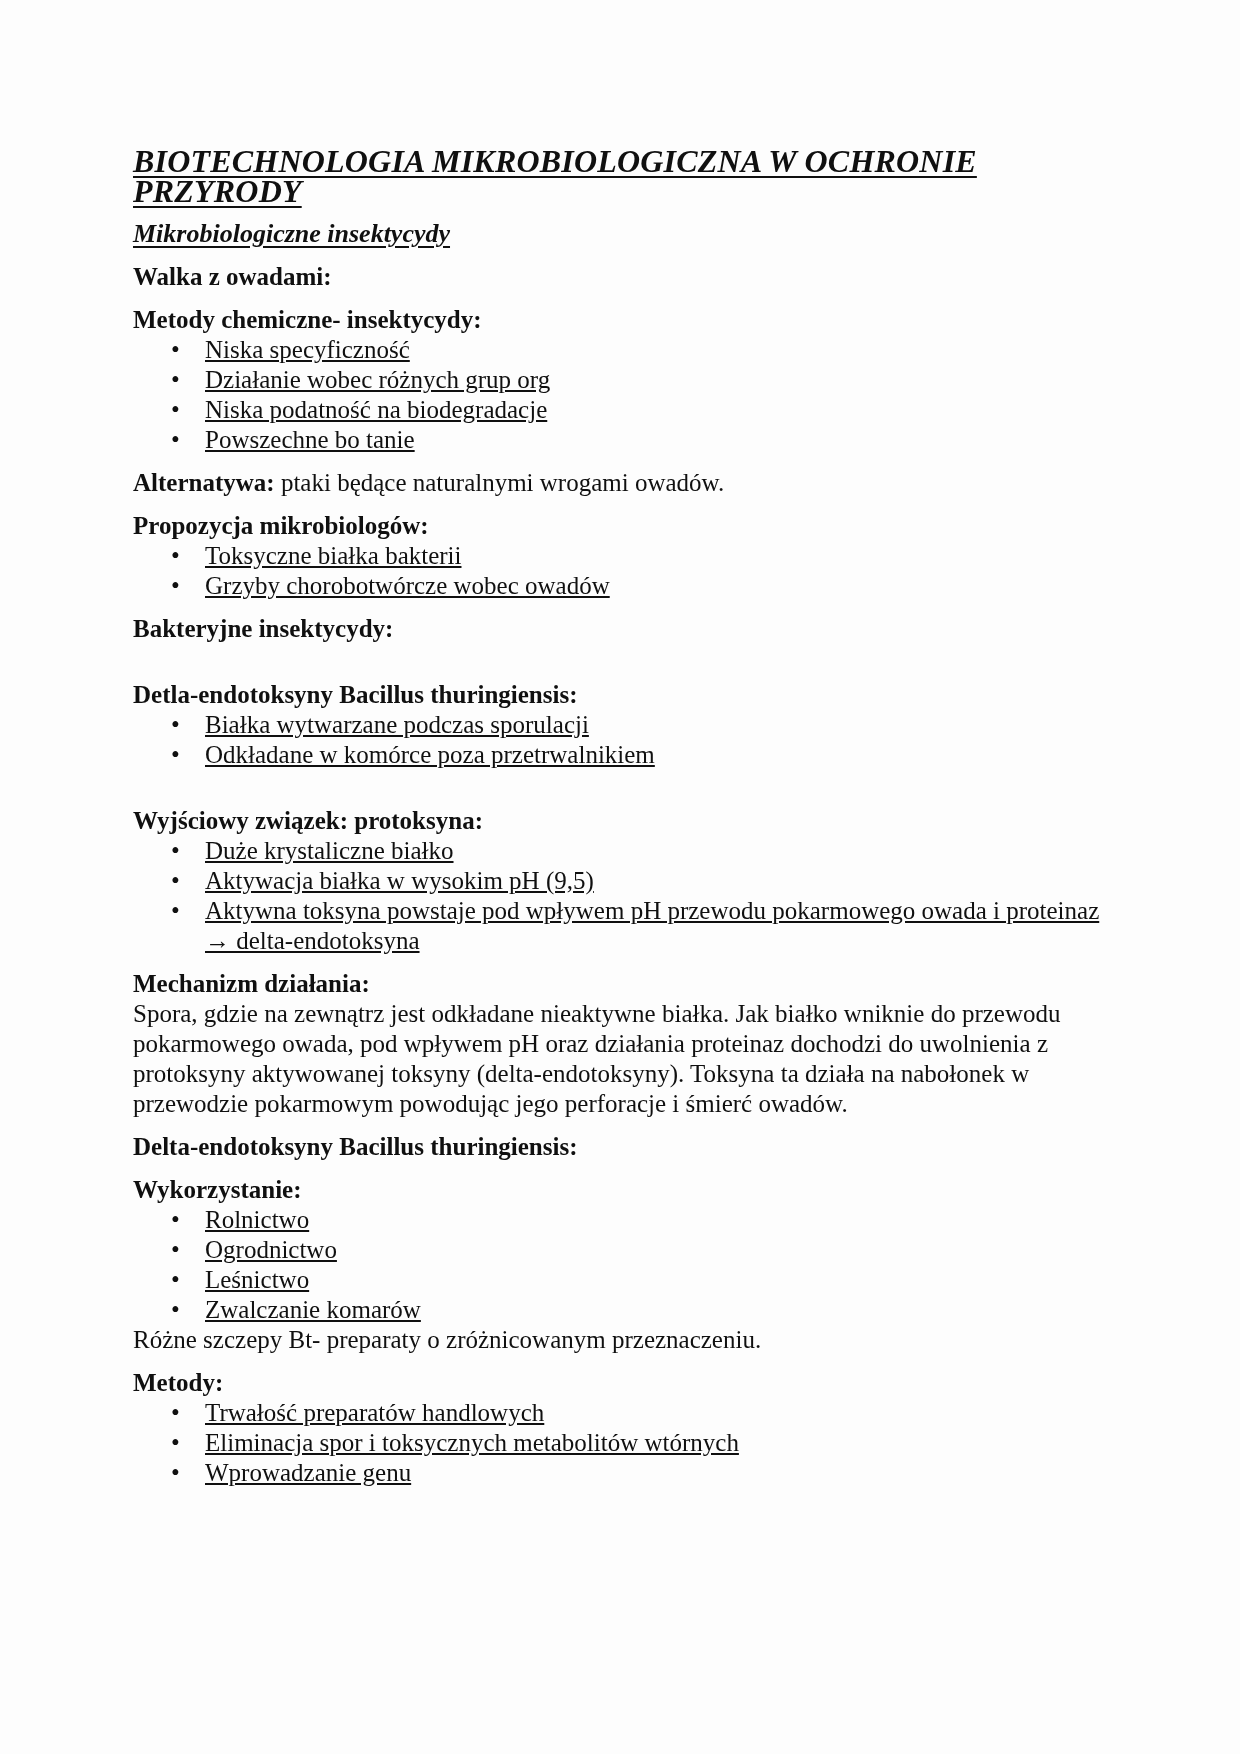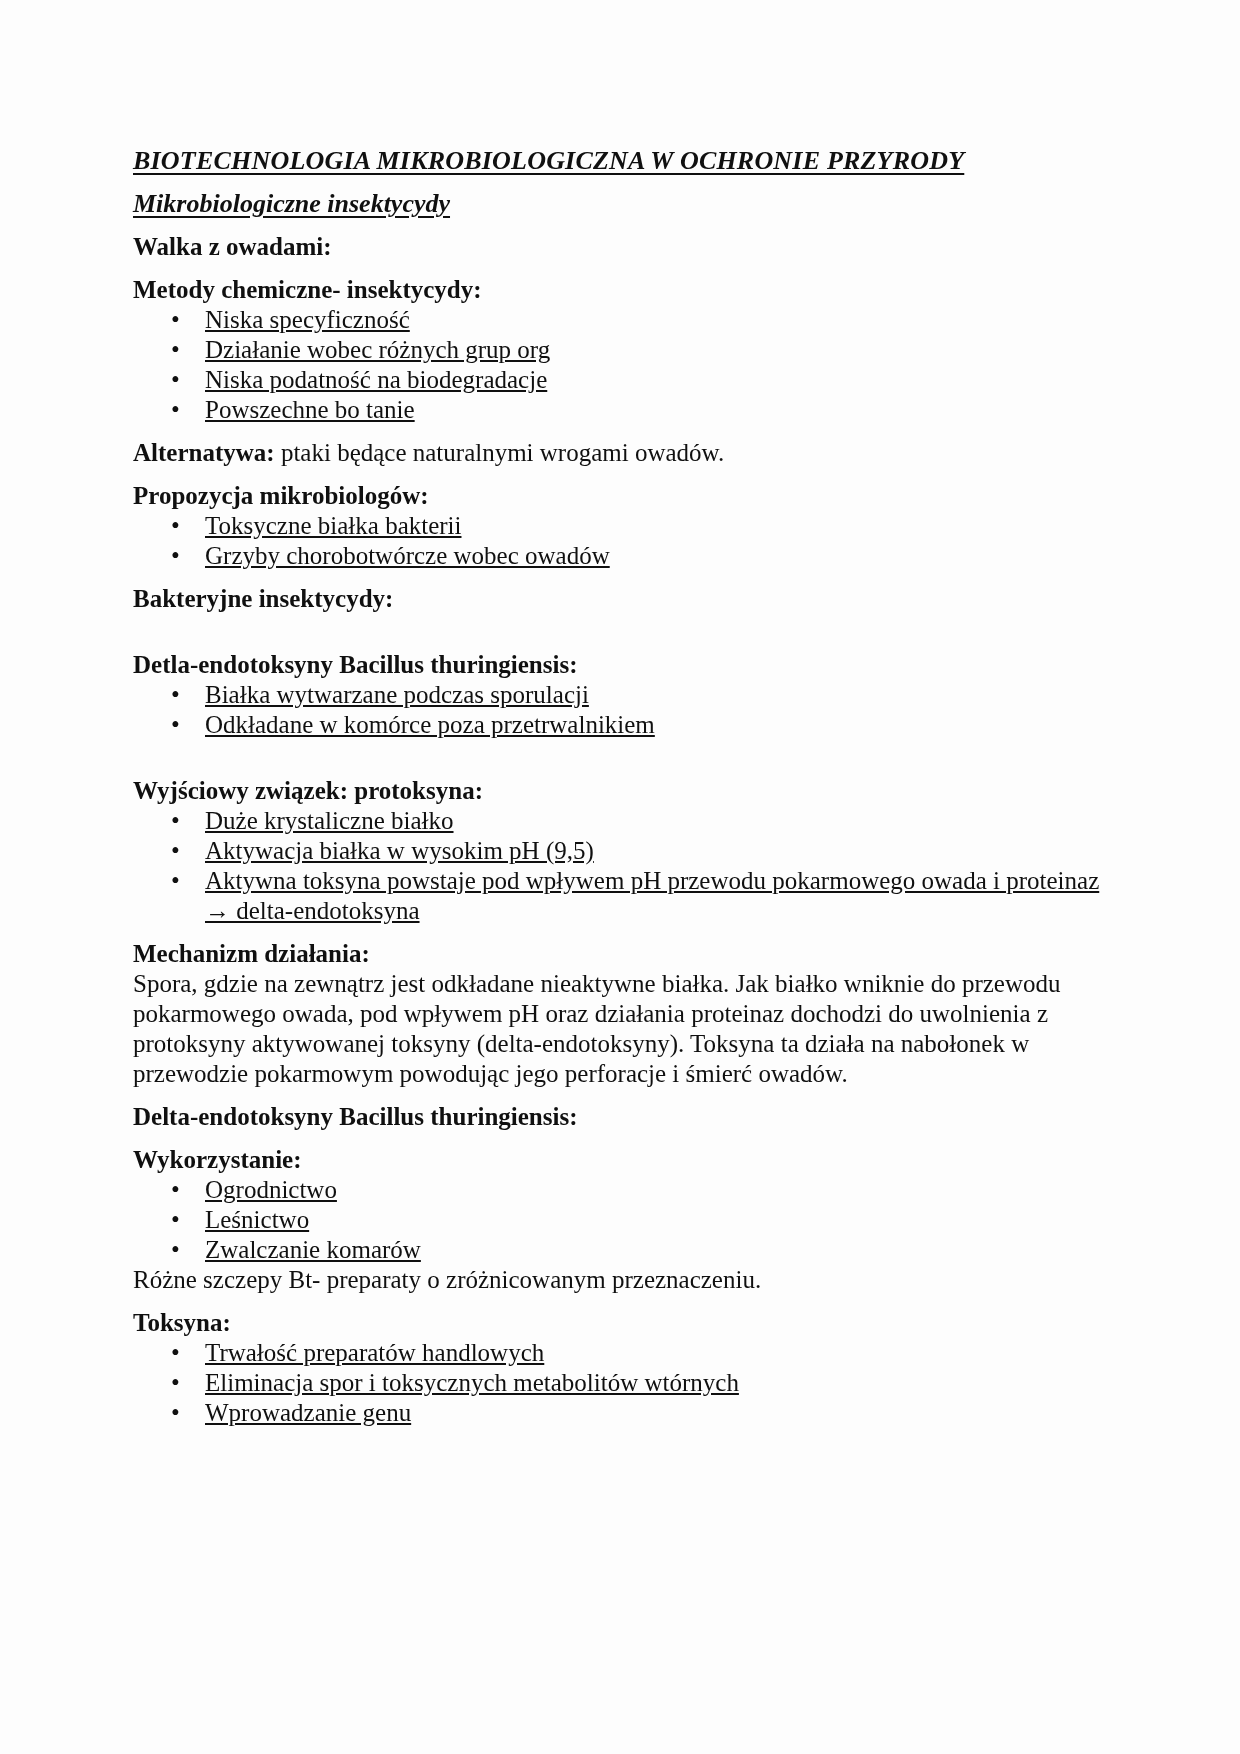--- a/index.html
+++ b/index.html
@@ -10,21 +10,21 @@
     height: 1754px;
     background: #fdfdfd;
     color: #101010;
     font-family: "Liberation Serif", "DejaVu Serif", serif;
     font-size: 25px;
     line-height: 30px;
     padding: 146px 120px 40px 133px;
     overflow: hidden;
   }
   .doc-title {
-    font-size: 26px;
+    font-size: 32px;
     font-weight: bold;
     font-style: italic;
     text-decoration: underline;
     text-decoration-thickness: 2px;
     text-underline-offset: 4px;
     letter-spacing: 0.2px;
   }
   .doc-subtitle {
     font-size: 26px;
     font-weight: bold;
@@ -91,26 +91,27 @@
     <li>Aktywna toksyna powstaje pod wpływem pH przewodu pokarmowego owada i proteinaz → delta-endotoksyna</li>
   </ul>
 
   <div class="heading spaced">Mechanizm działania:</div>
   <p class="para">Spora, gdzie na zewnątrz jest odkładane nieaktywne białka. Jak białko wniknie do przewodu pokarmowego owada, pod wpływem pH oraz działania proteinaz dochodzi do uwolnienia z protoksyny aktywowanej toksyny (delta-endotoksyny). Toksyna ta działa na nabołonek w przewodzie pokarmowym powodując jego perforacje i śmierć owadów.</p>
 
   <div class="heading spaced">Delta-endotoksyny Bacillus thuringiensis:</div>
 
   <div class="heading spaced">Wykorzystanie:</div>
   <ul class="bullets">
+    <li>Rolnictwo</li>
     <li>Ogrodnictwo</li>
     <li>Leśnictwo</li>
     <li>Zwalczanie komarów</li>
   </ul>
   <p class="para">Różne szczepy Bt- preparaty o zróżnicowanym przeznaczeniu.</p>
 
-  <div class="heading spaced">Toksyna:</div>
+  <div class="heading spaced">Metody:</div>
   <ul class="bullets">
     <li>Trwałość preparatów handlowych</li>
     <li>Eliminacja spor i toksycznych metabolitów wtórnych</li>
     <li>Wprowadzanie genu</li>
   </ul>
 
 </div>
 
 </body></html>

